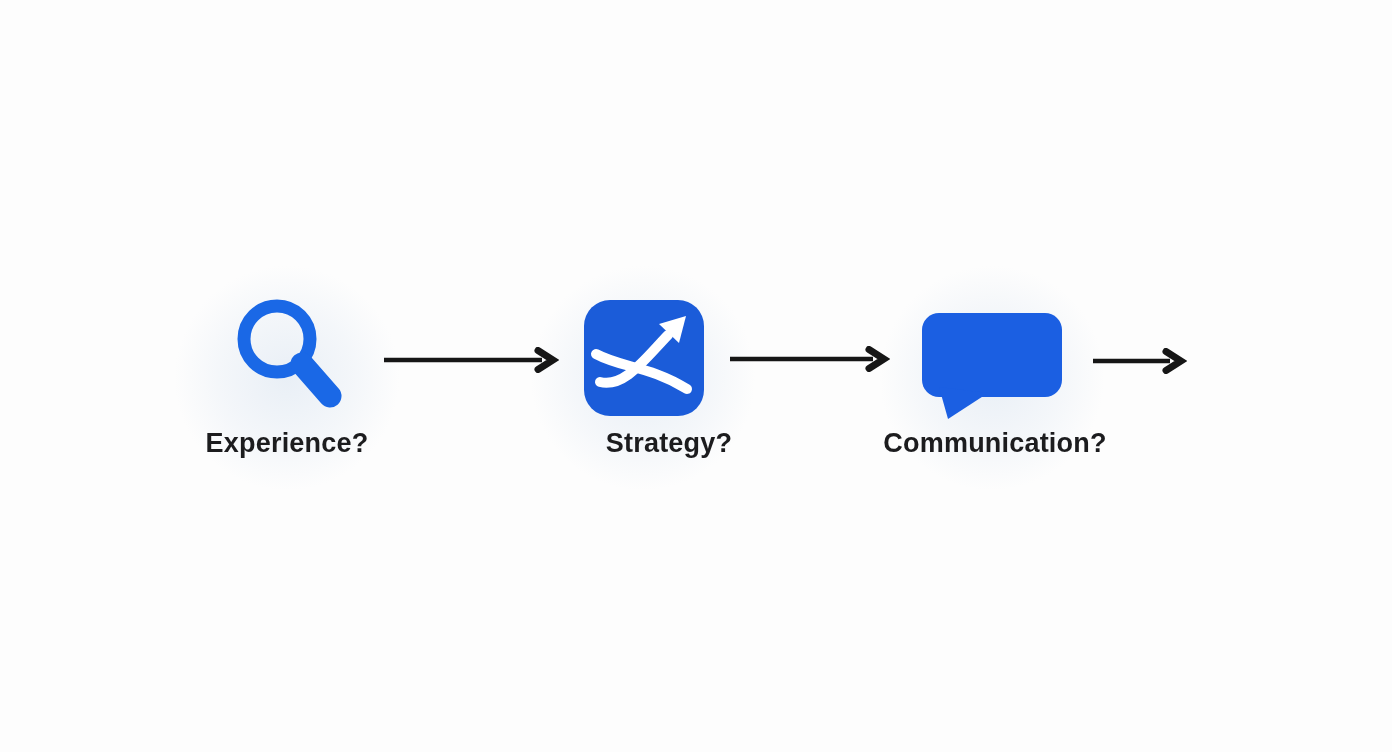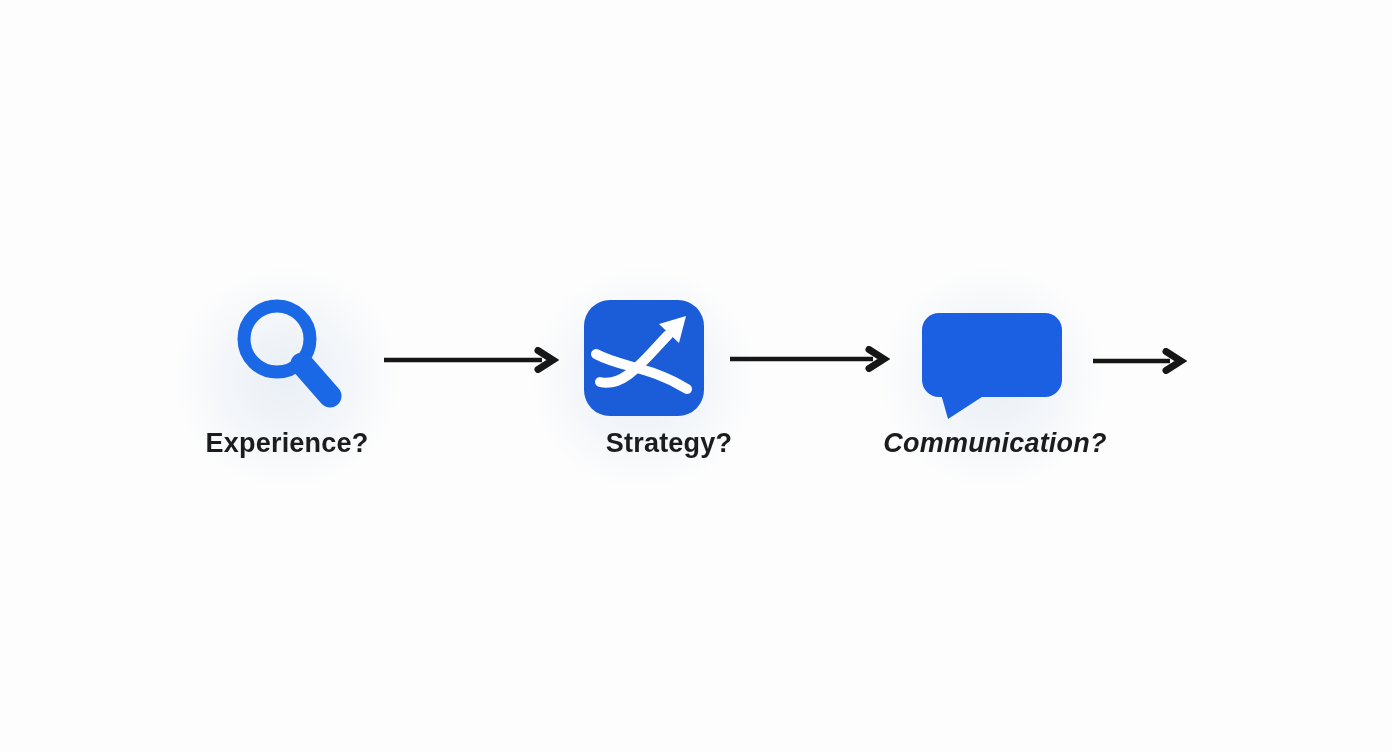--- a/index.html
+++ b/index.html
@@ -101,20 +101,20 @@
     <line x1="3" y1="13" x2="146" y2="13" stroke-width="4.5"></line>
     <path d="M 142 3.5 L 157 13 L 142 22.5" fill="none" stroke-width="7" stroke-linecap="round" stroke-linejoin="miter"></path>
   </svg>
 
   <div class="icon-wrap" style="left:922px; top:313px;">
     <svg width="140" height="106" viewBox="0 0 140 106">
       <rect class="bubble-shape" x="0" y="0" width="140" height="84" rx="17"></rect>
       <polygon class="bubble-shape" points="17,74 66,80 26,106"></polygon>
     </svg>
   </div>
-  <div class="step-label" style="left:995px; top:428px;font-style:italic;">Communication?</div>
+  <div class="step-label" style="left:995px; top:428px;">Communication?</div>
 
   <svg class="arrow" style="left:1090px; top:348px;" width="97" height="26" viewBox="0 0 97 26">
     <line x1="3" y1="13" x2="80" y2="13" stroke-width="4.5"></line>
     <path d="M 76 3.5 L 91 13 L 76 22.5" fill="none" stroke-width="7" stroke-linecap="round" stroke-linejoin="miter"></path>
   </svg>
 
 </div>
 
 </body></html>

